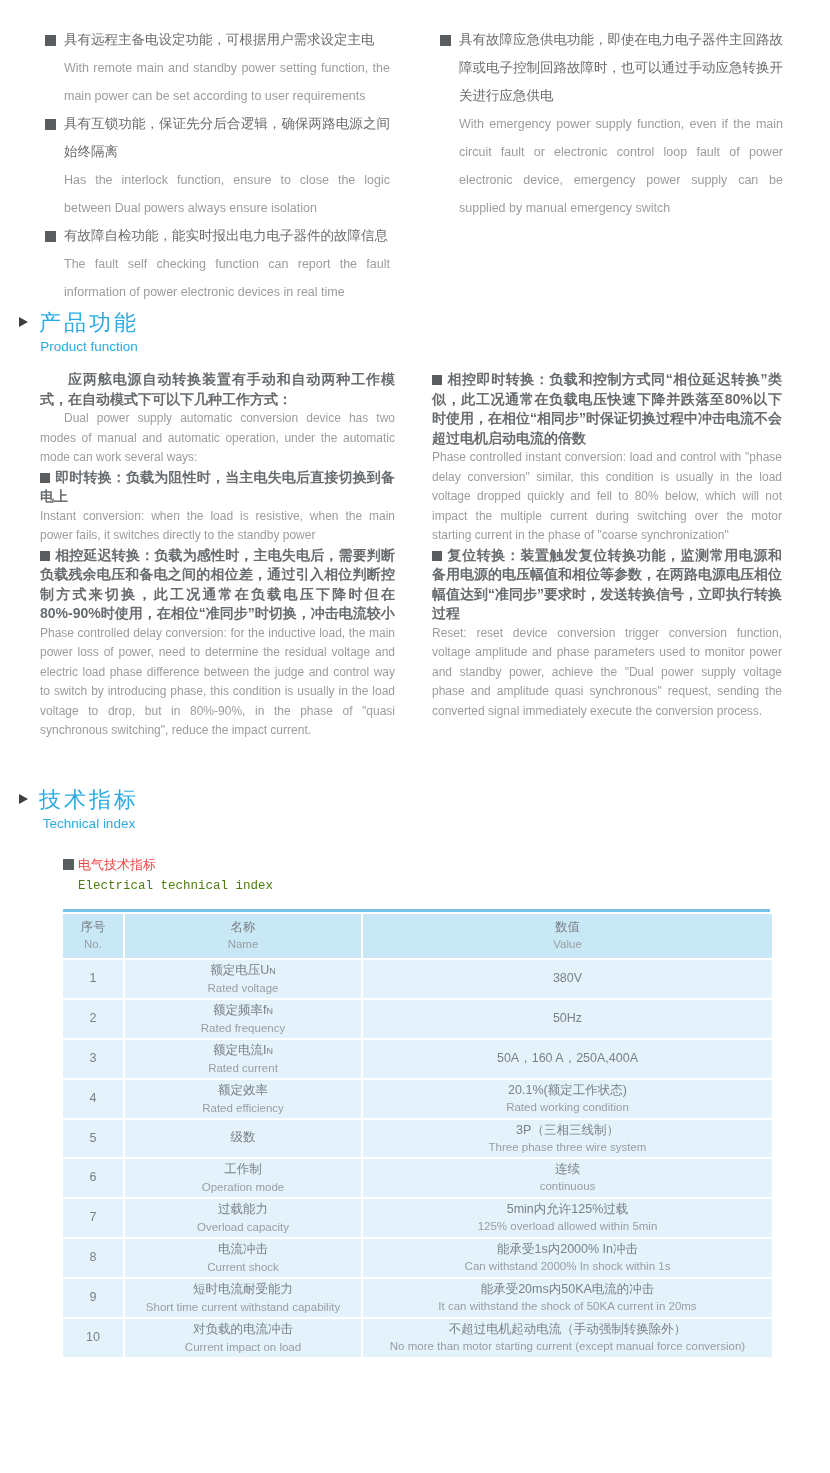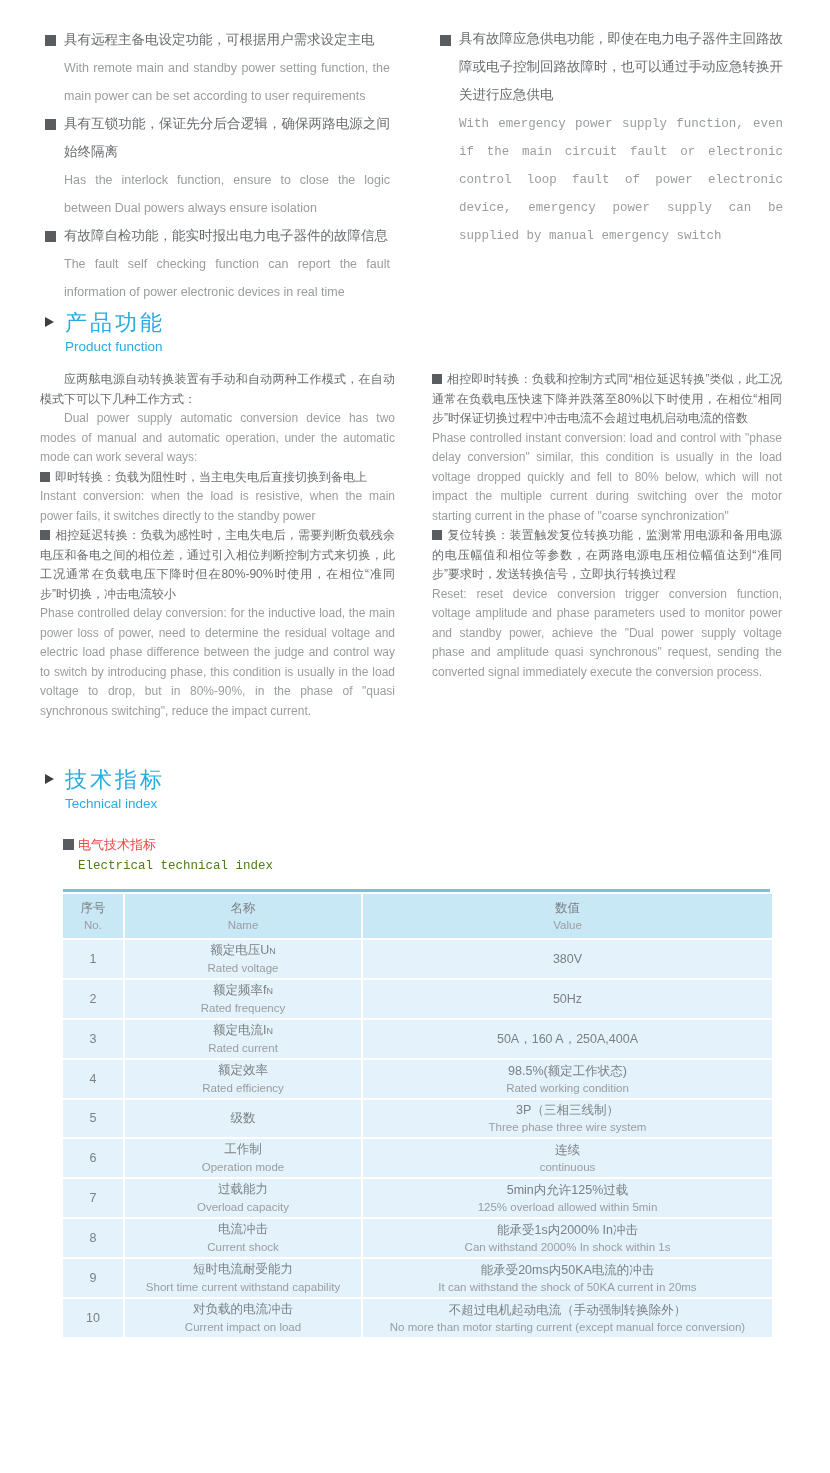--- a/index.html
+++ b/index.html
@@ -6,46 +6,46 @@
   html,body { background:#ffffff; }
   body {
     width:830px; height:1473px; overflow:hidden; position:relative;
     font-family:"Liberation Sans","DejaVu Sans",sans-serif;
     -webkit-font-smoothing:antialiased;
   }
 
   
   .features { display:flex; padding:26px 0 0 45px;gap:8px; }
   .fcol-left  { width:345px; margin-right:42px; }
-  .fcol-right { width:343px;font-family:Liberation Mono, monospace; }
+  .fcol-right { width:343px; }
   .fitem { position:relative; padding-left:19px; }
   .sq {
     display:inline-block; width:11px; height:11px; background:#595d60;
   }
   .fitem > .sq { position:absolute; left:0; top:9px; }
   .fcn { font-size:13.5px; color:#696c6f; line-height:28px; text-align:justify; }
   .fen { font-size:12.5px; color:#9a9da0; line-height:28px; text-align:justify; }
 
   
-  .section-head { display:flex; align-items:flex-start; padding-left:45px; }
+  .section-head { display:flex; align-items:flex-start; padding-left:19px;text-align:center; }
   .tri {
     width:0; height:0; margin-top:7px;
     border-left:9px solid #3c4043;
     border-top:5.5px solid transparent;
     border-bottom:5.5px solid transparent;
   }
   .head-text { margin-left:11px; }
   .hcn { font-size:22px; color:#29abe2; letter-spacing:3px; line-height:26px; }
   .hen { font-size:13.5px; color:#29abe2; line-height:18px; margin-top:2px; }
 
   
   .pf-body { display:flex; padding:14px 0 0 40px; }
   .pcol-left  { width:355px; margin-right:37px; }
   .pcol-right { width:350px; }
-  .pcn { font-size:12px; color:#696c6f; line-height:19.5px; text-align:justify; }
+  .pcn { font-size:14px; color:#696c6f; line-height:19.5px; text-align:justify;font-weight:bold; }
   .pen { font-size:12px;   color:#9a9da0; line-height:19.5px; text-align:justify; }
   .indent { text-indent:2em; }
   .pcn .sq { width:10px; height:10px; margin-right:5px; vertical-align:-1px; }
 
   
   .tech-sub { margin:20px 0 0 63px; }
   .tsub-cn { font-size:13px; color:#ef4444; line-height:23px; }
   .tsub-cn .sq { width:11px; height:11px; margin-right:4px; vertical-align:-1px; }
   .tsub-en { font-size:12.5px; color:#4d7c0f; line-height:21px; padding-left:15px;font-family:Liberation Mono, monospace; }
 
@@ -194,21 +194,21 @@
 
   <div class="trow">
     <div class="cell">
         <span class="cn">4</span>
       </div>
     <div class="cell">
       <span class="cn"><span>额定效率</span><span class="subn"></span></span>
       <span class="en">Rated efficiency</span>
     </div>
     <div class="cell">
-      <span class="cn">98.5%(额定工作状态)</span>
+      <span class="cn">20.1%(额定工作状态)</span>
       <span class="en">Rated working condition</span>
     </div>
   </div>
 
   <div class="trow">
     <div class="cell">
         <span class="cn">5</span>
       </div>
     <div class="cell">
       <span class="cn"><span>级数</span><span class="subn"></span></span>

